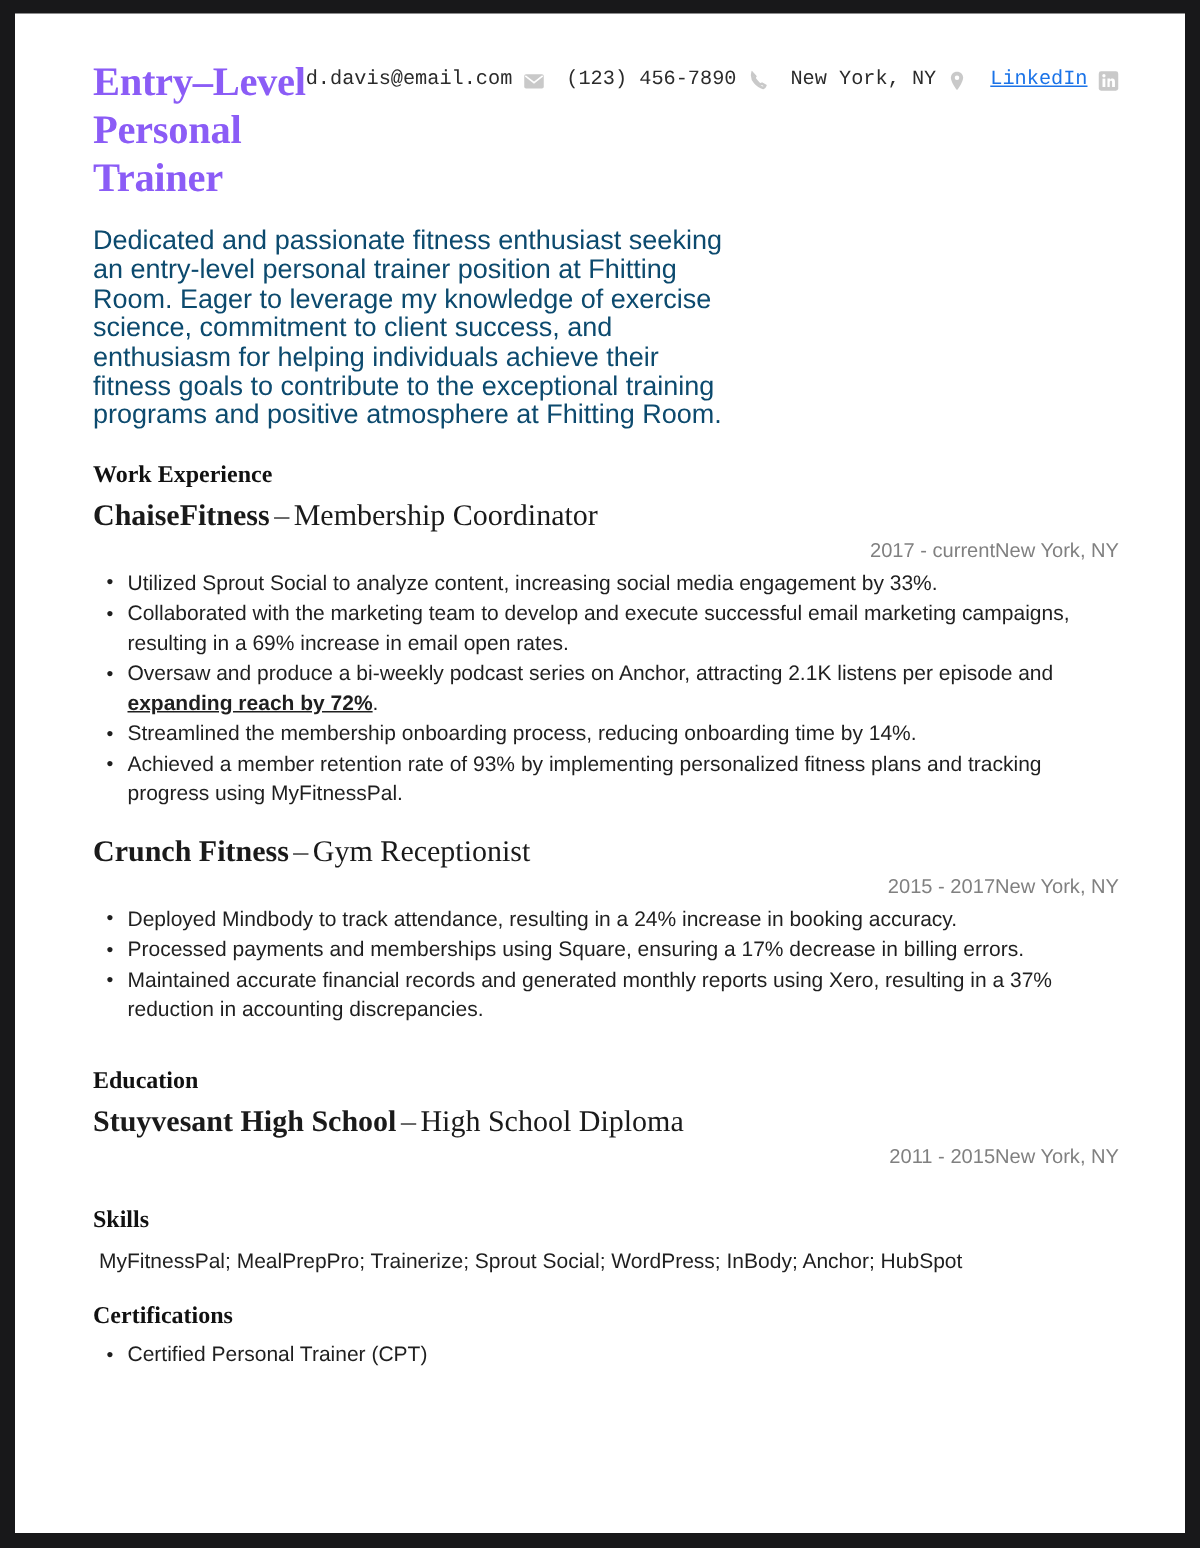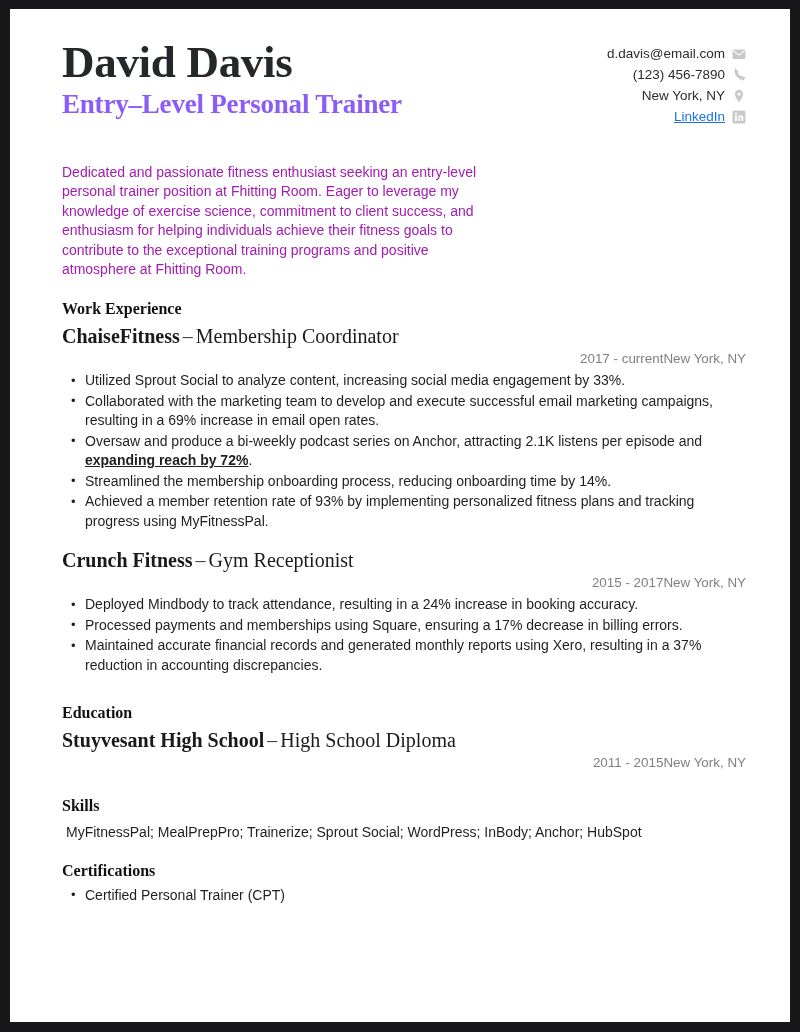--- a/index.html
+++ b/index.html
@@ -50,23 +50,24 @@
     font-size: 27px;
     line-height: 32px;
     color: #8b5cf6;
     margin: 1px 0 16px 0;
     letter-spacing: -0.2px;
   }
   .contact {
     flex: 0 0 auto;
     padding-top: 10px;
     display: flex;
-    flex-direction: column;
+    flex-direction: row;
     align-items: flex-end;
-    gap: 3px;
+    gap: 15px;
+    font-family: Liberation Mono, monospace;
   }
   .contact-row {
     display: flex;
     align-items: center;
     justify-content: flex-end;
     gap: 7px;
     font-size: 13.5px;
     color: #2b2b2b;
     line-height: 18px;
   }
@@ -81,24 +82,24 @@
     display: inline-flex;
     align-items: center;
     justify-content: center;
     color: #c9c9c9;
     flex: 0 0 14px;
   }
   .cicon svg { display: block; }
 
   
   .summary {
-    margin: 27px 0 0 0;
-    font-size: 14px;
+    margin: 1px 0 0 0;
+    font-size: 18px;
     line-height: 19.4px;
-    color: #a21caf;
+    color: #0c4a6e;
     max-width: 420px;
   }
 
   
   .section { margin-top: 18px; }
   .section-title {
     font-family: "Liberation Serif", serif;
     font-weight: bold;
     font-size: 16px;
     line-height: 24px;
@@ -159,21 +160,20 @@
   .section.education { margin-top: 26px; }
 </style>
 </head>
 <body>
 
 <div class="page-frame">
 <div class="page">
 
   <div class="header">
     <div class="identity">
-      <h1 class="name">David Davis</h1>
       <h2 class="headline">Entry–Level Personal Trainer</h2>
     </div>
 
     <div class="contact">
       <div class="contact-row">
         <span class="ctext">d.davis@email.com</span>
         <span class="cicon">
           <svg width="14" height="14" viewBox="0 0 14 14" fill="currentColor">
                 <rect x="0.5" y="2.5" width="13" height="9.5" rx="1.2"></rect>
                 <path d="M1.2 3.6 L7 8.1 L12.8 3.6" stroke="#ffffff" stroke-width="1.1" fill="none"></path>

